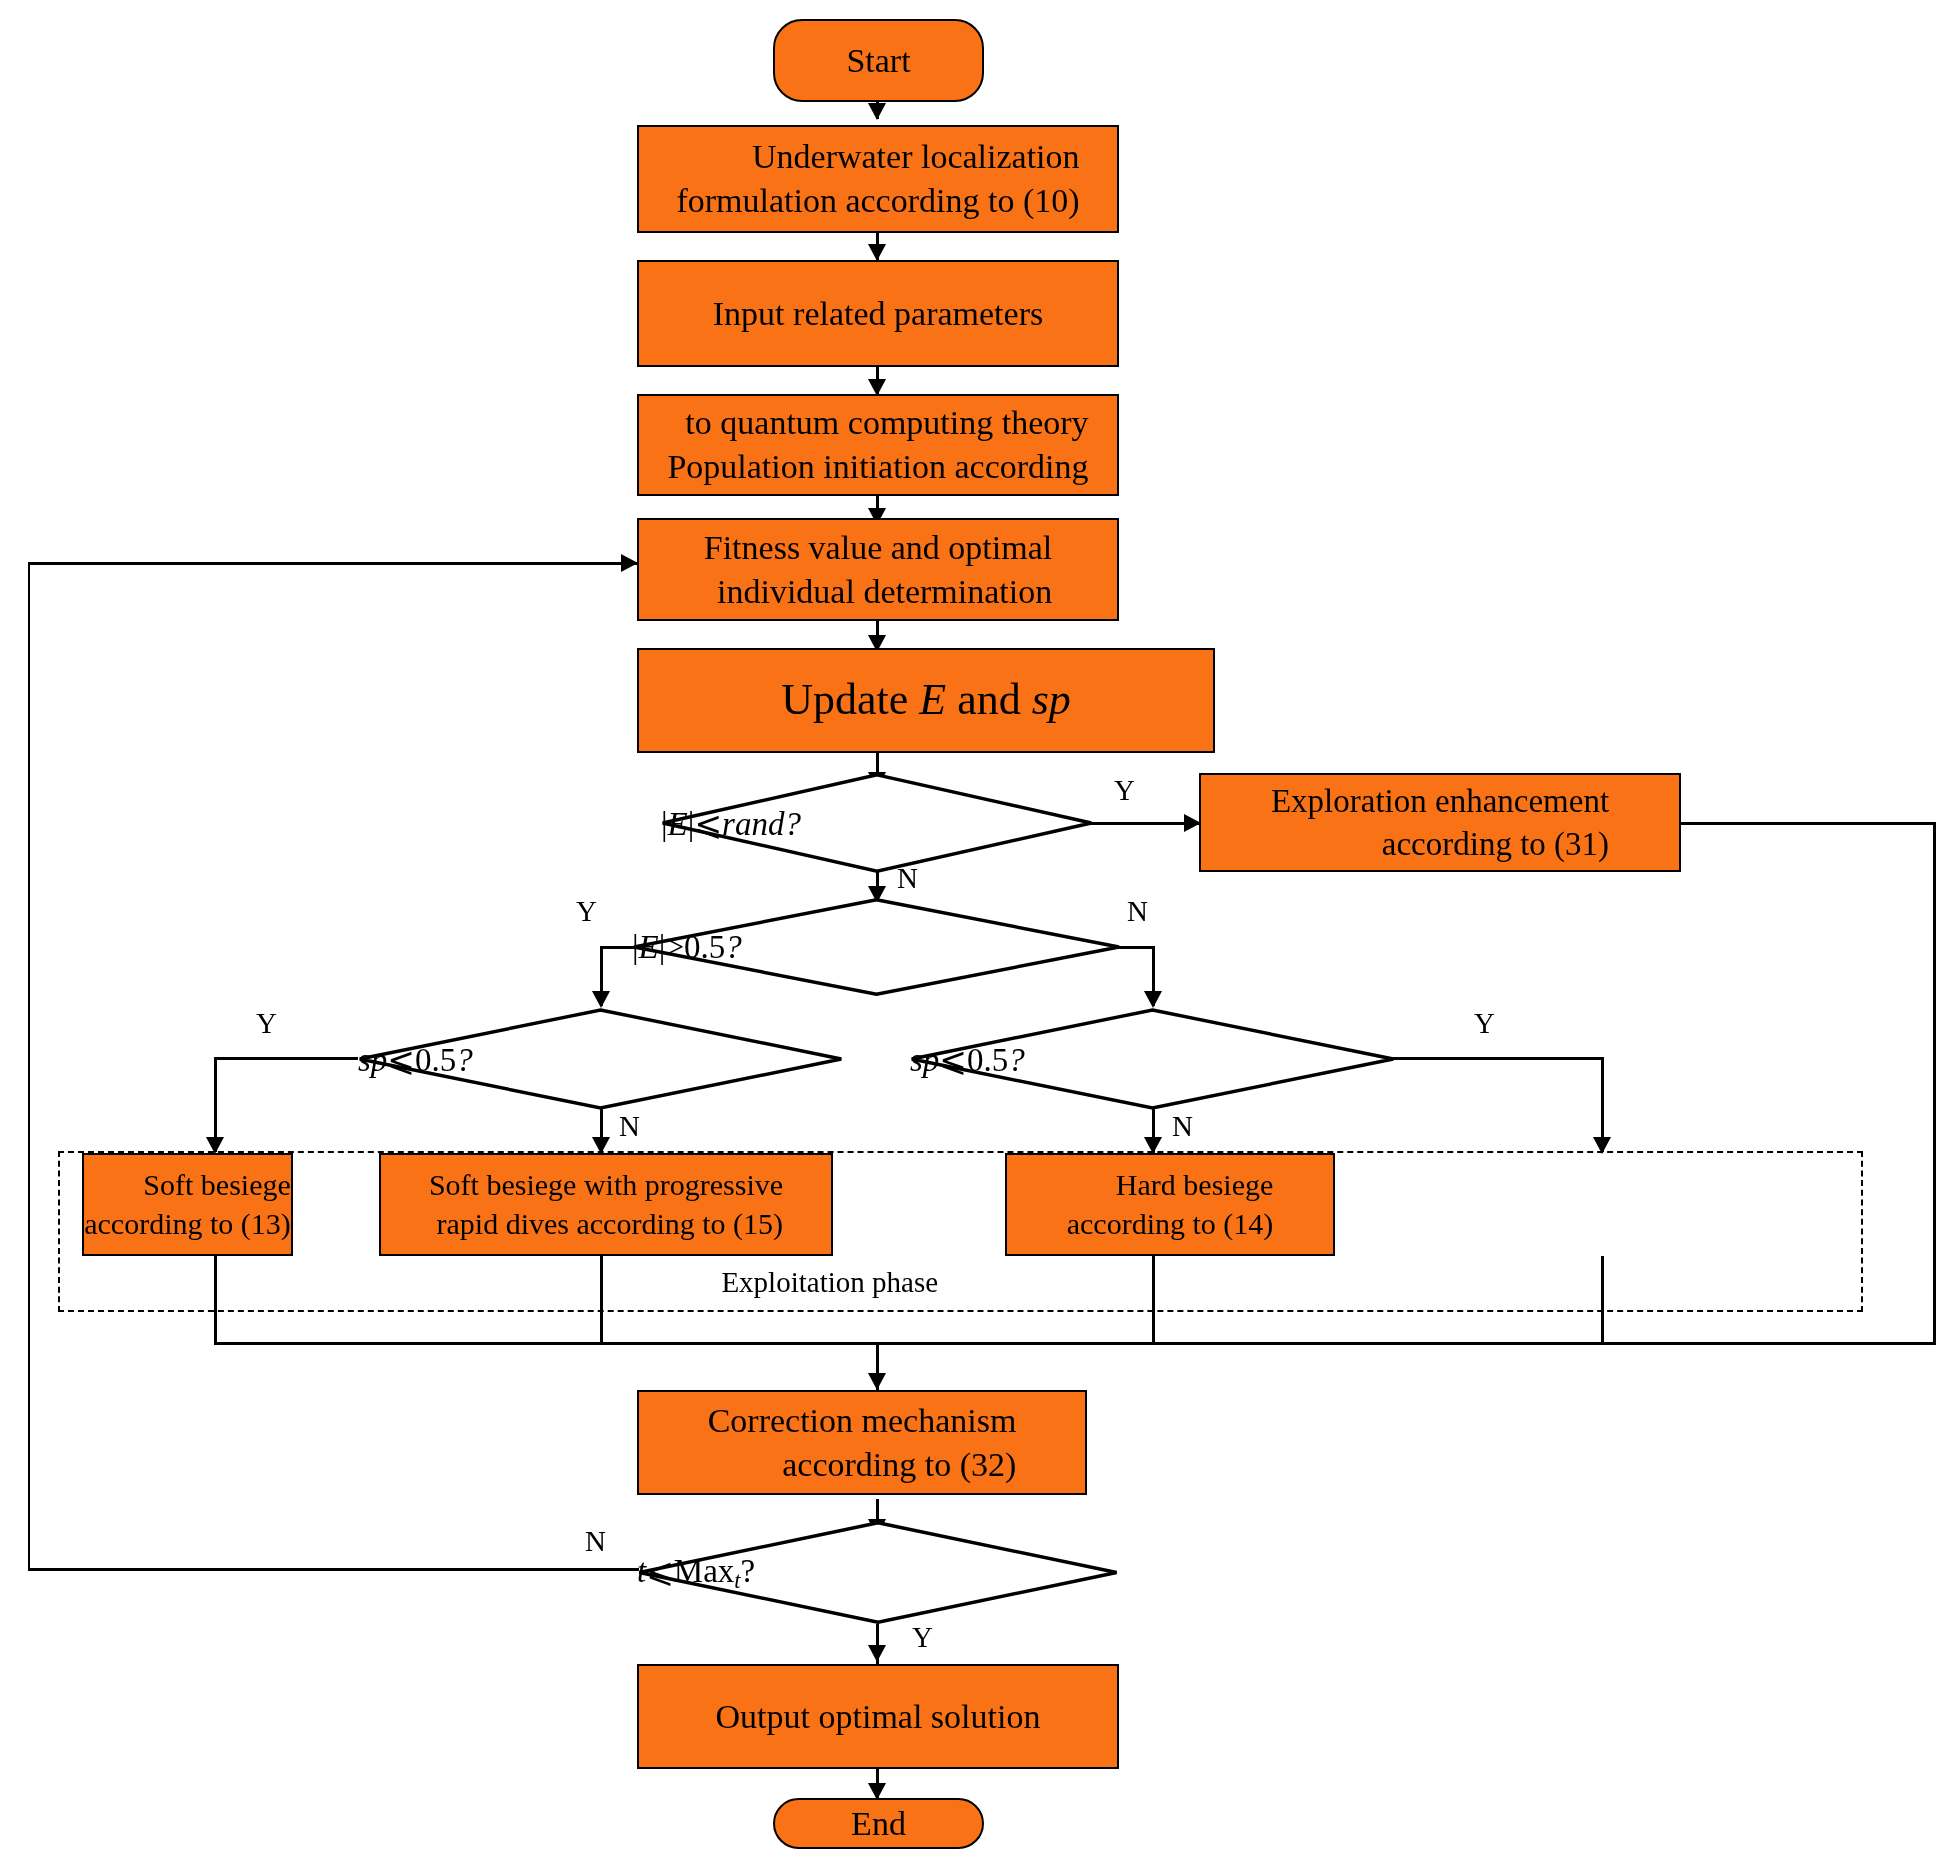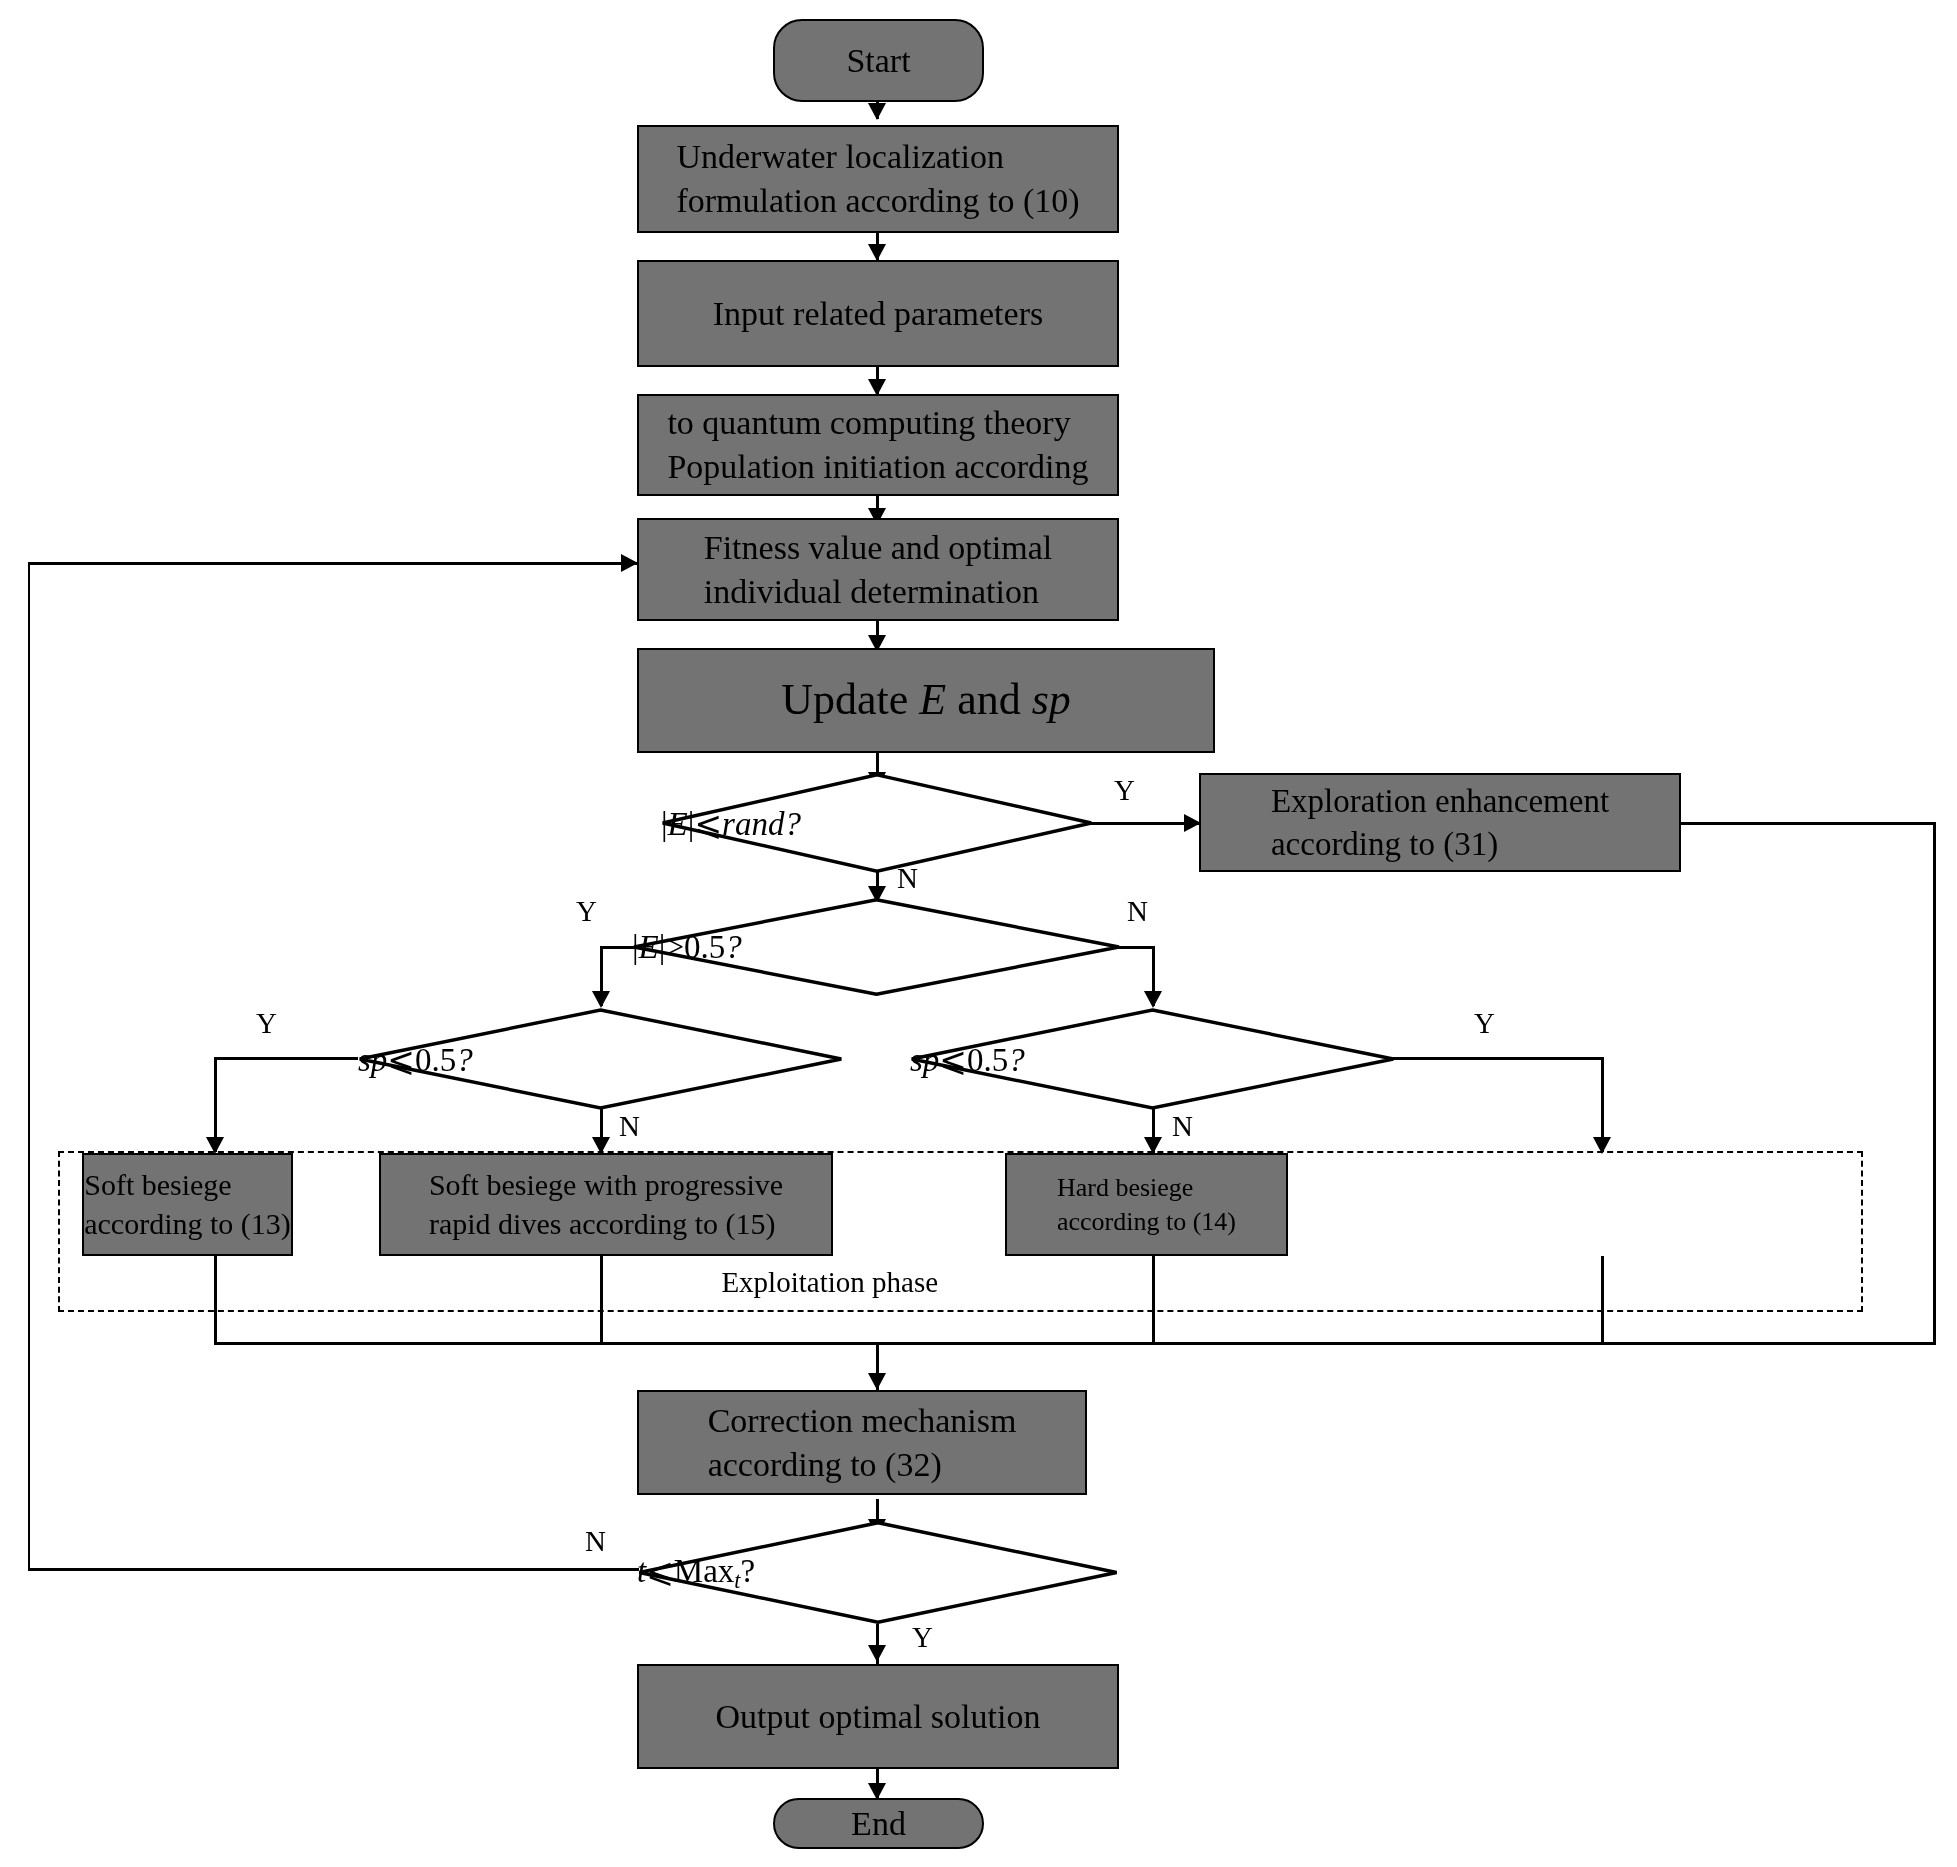--- a/index.html
+++ b/index.html
@@ -8,23 +8,23 @@
     width:1957px;height:1867px;
     background:#ffffff;
     font-family:"Liberation Serif","DejaVu Serif",serif;
     color:#000000;
     overflow:hidden;
   }
   .node{
     position:absolute;
     box-sizing:border-box;
     display:flex;align-items:center;justify-content:center;
-    text-align:left;
+    text-align:right;
     border:2.6px solid #000;
-    background:#737373;
+    background:#f97316;
     line-height:1.28;
     z-index:5;
   }
   .term{ border-radius:29px; }
   .lbl{ display:block; }
   .diamond{
     position:absolute;
     z-index:5;
   }
   .diamond svg{ display:block; }
@@ -245,21 +245,21 @@
     </span>
   </div>
 
   <div class="node" style="left:379px;top:1153px;width:454px;height:103px;font-size:30px;">
     <span>
       <span class="lbl">Soft besiege with progressive</span>
       <span class="lbl">rapid dives according to (15)</span>
     </span>
   </div>
 
-  <div class="node" style="left:1005px;top:1153px;width:283px;height:103px;font-size:26px;">
+  <div class="node" style="left:1005px;top:1153px;width:330px;height:103px;font-size:30px;">
     <span>
       <span class="lbl">Hard besiege</span>
       <span class="lbl">according to (14)</span>
     </span>
   </div>
 
 
   <div class="phase-label" style="left:718px;top:1266px;">Exploitation phase</div>
 
   <div class="node" style="left:637px;top:1390px;width:450px;height:105px;font-size:34px;">

